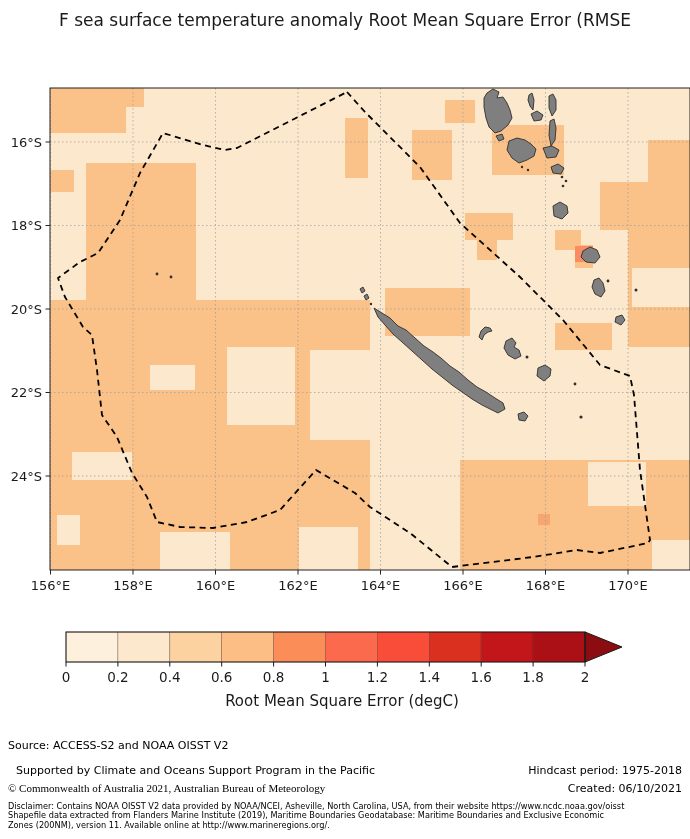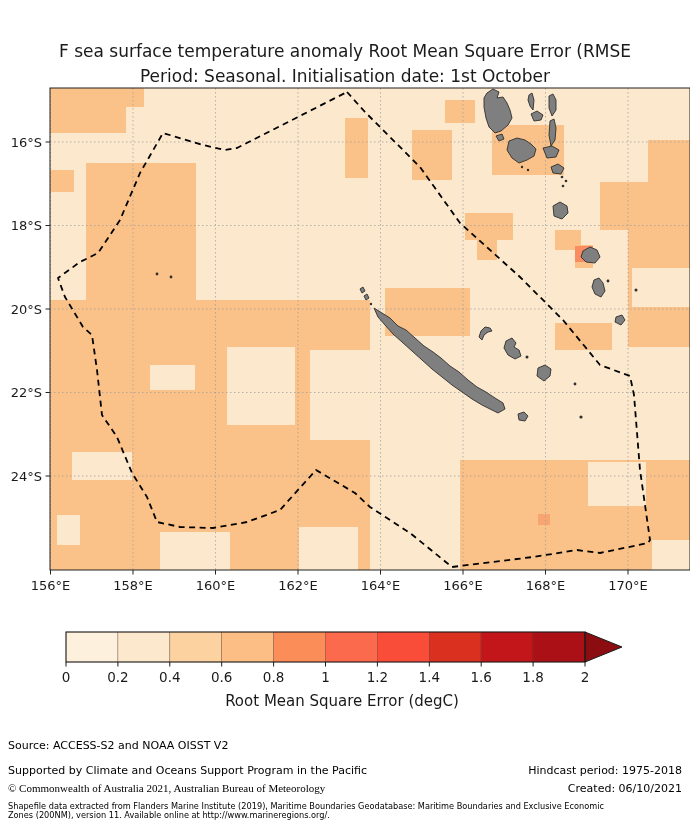--- a/index.html
+++ b/index.html
@@ -1,26 +1,26 @@
 <!DOCTYPE html>
 <html><head>
 <meta charset="utf-8">
 <style>
   html,body{margin:0;padding:0;}
   body{
     width:690px;height:839px;position:relative;background:#ffffff;
     font-family:"DejaVu Sans","Liberation Sans",sans-serif;color:#1a1a1a;
     overflow:hidden;
   }
-  .title-block{position:absolute;left:0;top:8px;width:690px;text-align:center;margin-top:31px;}
+  .title-block{position:absolute;left:0;top:8px;width:690px;text-align:center;}
   .title-line{white-space:nowrap;font-size:17px;line-height:25px;color:#1a1a1a;}
   #figure-svg{position:absolute;left:0;top:0;}
   .footer-text{position:absolute;font-size:11px;color:#000;white-space:nowrap;text-align:center;}
   .src{left:8px;top:739px;}
-  .sup{left:8px;top:764px;}
+  .sup{left:16px;top:764px;}
   .cop{left:8px;top:782px;font-family:Liberation Serif, serif;}
   .hind{right:8px;top:764px;text-align:right;}
   .crea{right:8px;top:782px;text-align:right;}
   .disclaimer{position:absolute;left:8px;top:802px;width:682px;font-size:8.2px;line-height:9.3px;color:#000;overflow:hidden;}
   .disclaimer div{white-space:nowrap;}
 </style>
 </head>
 <body>
 
 <svg id="figure-svg" width="690" height="730" viewBox="0 0 690 730" xmlns="http://www.w3.org/2000/svg">
@@ -171,25 +171,25 @@
       <line x1="533.1" y1="662" x2="533.1" y2="666.5" stroke="#1a1a1a" stroke-width="1"></line>
       <text x="533.1" y="682" text-anchor="middle" font-size="13.5" fill="#1a1a1a">1.8</text>
       <line x1="585" y1="662" x2="585" y2="666.5" stroke="#1a1a1a" stroke-width="1"></line>
       <text x="585" y="682" text-anchor="middle" font-size="13.5" fill="#1a1a1a">2</text>
       <text x="342" y="706" text-anchor="middle" font-size="15" fill="#1a1a1a">Root Mean Square Error (degC)</text>
     </g>
   </svg>
 
 <div class="title-block">
   <div class="title-line">F sea surface temperature anomaly Root Mean Square Error (RMSE</div>
-  <div class="title-line">Period: Seasonal. Initialisation date: 1st October</div>
 </div>
 
 <div class="footer-text src">Source: ACCESS-S2 and NOAA OISST V2</div>
 <div class="footer-text sup">Supported by Climate and Oceans Support Program in the Pacific</div>
 <div class="footer-text cop">© Commonwealth of Australia 2021, Australian Bureau of Meteorology</div>
 <div class="footer-text hind">Hindcast period: 1975-2018</div>
 <div class="footer-text crea">Created: 06/10/2021</div>
 
 <div class="disclaimer">
+  <div>Disclaimer: Contains NOAA OISST V2 data provided by NOAA/NCEI, Asheville, North Carolina, USA, from their website https://www.ncdc.noaa.gov/oisst</div>
   <div>Shapefile data extracted from Flanders Marine Institute (2019), Maritime Boundaries Geodatabase: Maritime Boundaries and Exclusive Economic</div>
   <div>Zones (200NM), version 11. Available online at http://www.marineregions.org/.</div>
 </div>
 
 </body></html>

